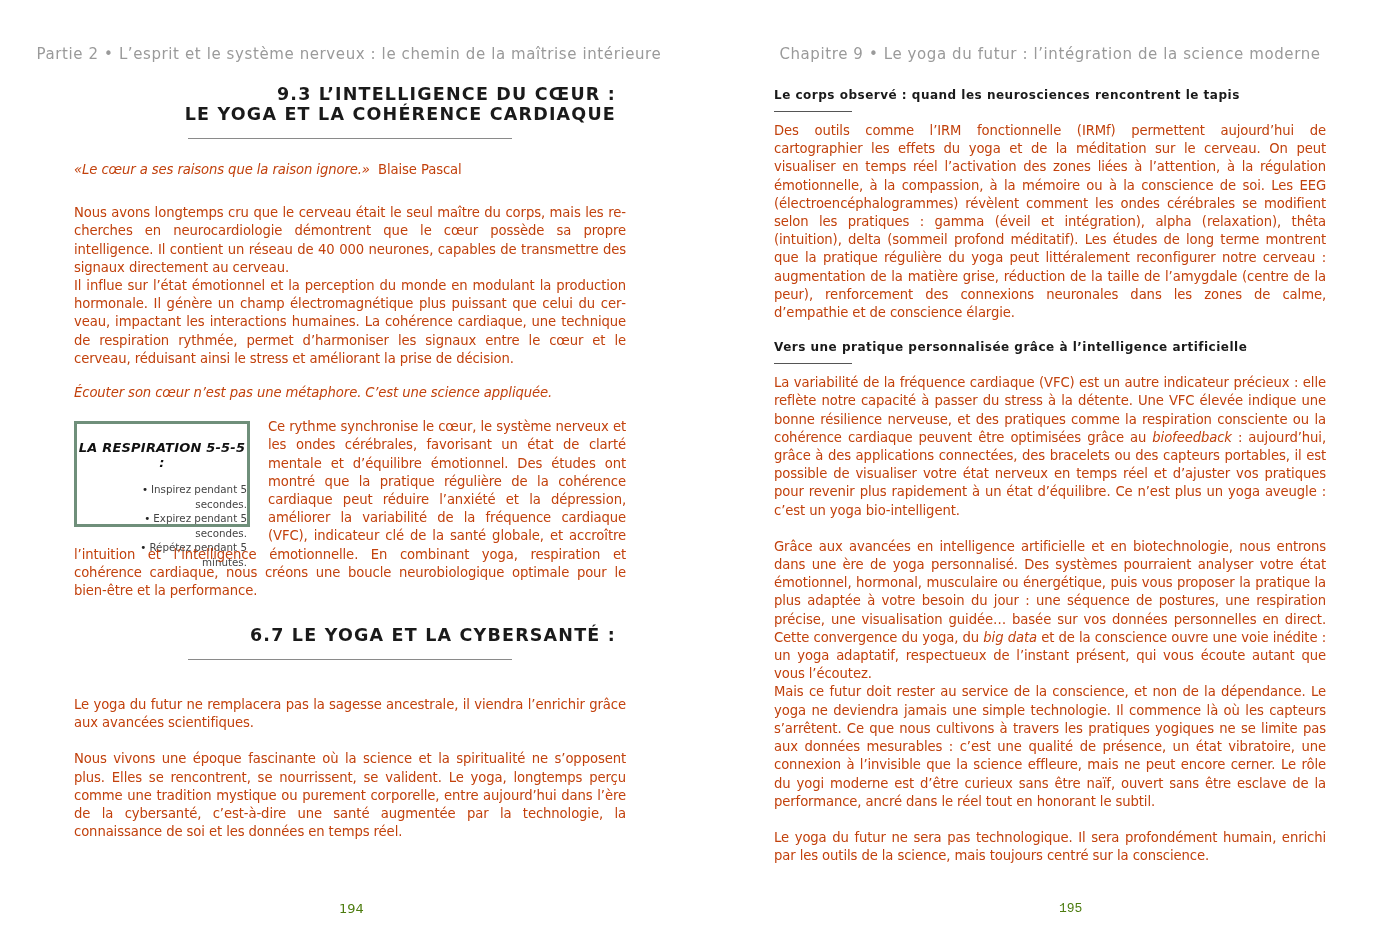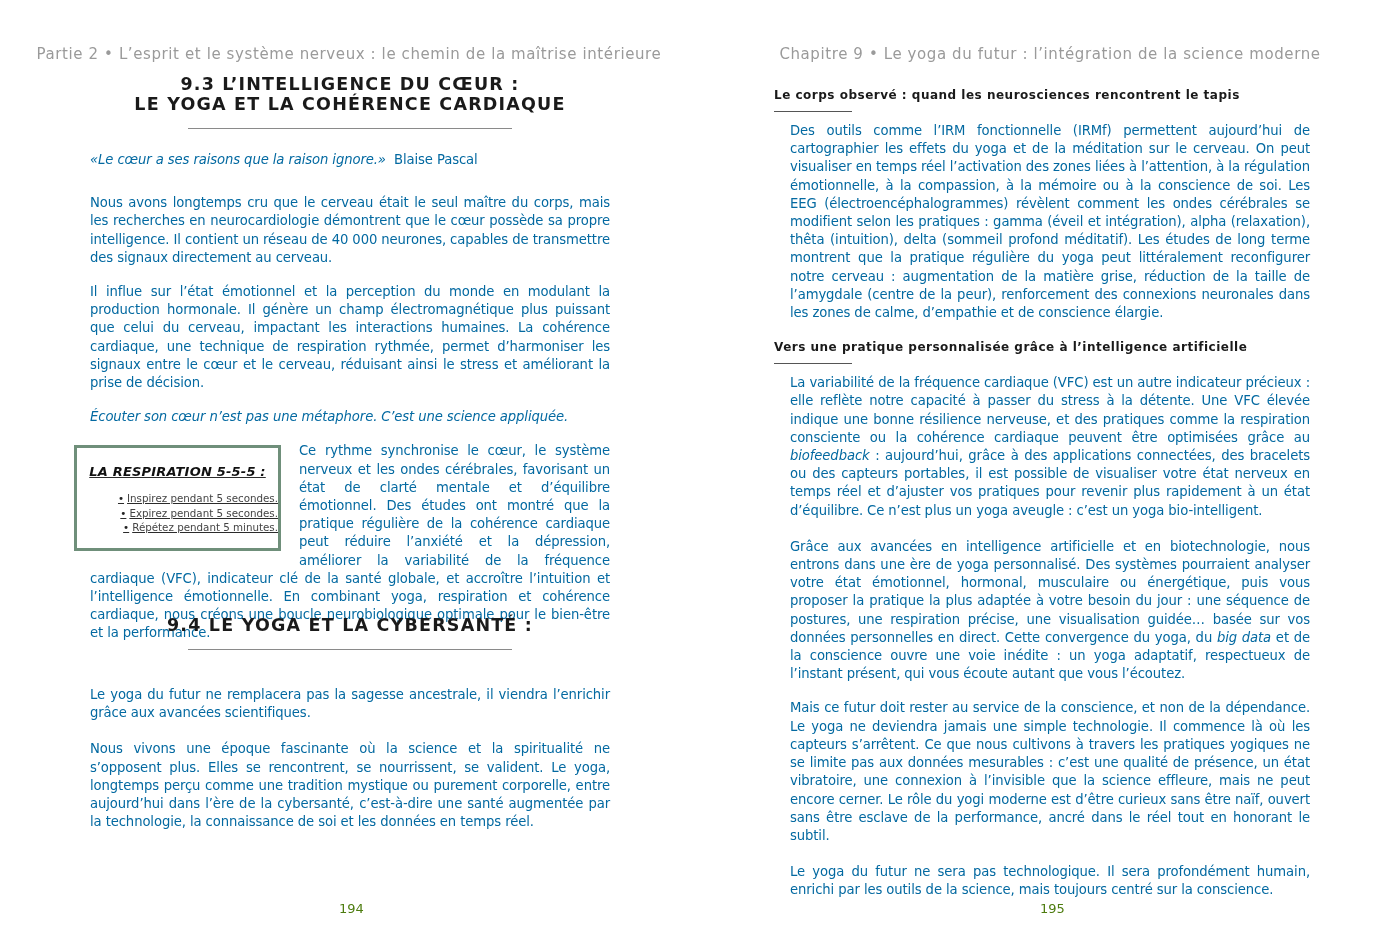--- a/index.html
+++ b/index.html
@@ -8,31 +8,31 @@
   .page { position:absolute; top:0; height:943px; }
   .page.left { left:0; width:700px; }
   .page.right { left:700px; width:700px; }
   .running-head { position:absolute; top:37px; left:0; width:100%; text-align:center;
                   font-size:15px; letter-spacing:0.6px; color:#9a9a9a;margin-top:8px; }
   .page.left .running-head { left:-1px; }
   .page.right .running-head { left:0; }
   .col { position:absolute; }
   .left .col { left:74px; width:552px; }
   .right .col { left:74px; width:552px; }
-  .h-section { text-align:center; font-weight:bold; font-size:17.5px; letter-spacing:1.2px;
-               color:#1a1a1a; line-height:20px; margin:0; }
+  .h-section { text-align:right; font-weight:bold; font-size:17.5px; letter-spacing:1.2px;
+               color:#1a1a1a; line-height:20px; margin:10px; }
   .rule-center { width:324px; height:1px; background:#8a8a8a; margin:0 auto; }
-  p.body { margin:16px; font-size:13.2px; line-height:18.2px; text-align:justify;
-           color:#0369a1; hyphens:manual; letter-spacing:-0.1px; }
+  p.body { margin:0; font-size:13.2px; line-height:18.2px; text-align:justify;
+           color:#c2410c; hyphens:manual; letter-spacing:-0.1px; }
   .quote { text-align:center; font-size:14.5px; color:#1a1a1a; }
   .quote i { font-style:italic; }
   .quote b { font-weight:normal; margin-left:4px; }
   .punch { text-align:center; font-style:italic; font-size:14.8px; color:#1a1a1a; }
-  .box { float:left; width:207px; height:106px; border:3px solid #6f8f7a; box-sizing:border-box;
-         margin:0 18px 6px 0; padding-top:16px; text-align:center;text-decoration:underline; }
+  .box { float:left; width:176px; height:106px; border:3px solid #6f8f7a; box-sizing:border-box;
+         margin:0 18px 6px 0; padding-top:16px; text-align:center; }
   .box-title { font-weight:bold; font-style:italic; font-size:13px; color:#111; letter-spacing:0.2px; }
   .box ul { list-style:none; margin:12px 0 0 0; padding:0 0 0 24px; text-align:right; }
   .box li { font-size:10.3px; line-height:14.5px; color:#444; }
   .box li::before { content:"\2022"; margin-right:3px; color:#222; }
   .h-sub { font-weight:bold; font-size:12px; letter-spacing:0.5px; color:#1a1a1a; margin:0; }
   .rule-short { width:78px; height:1px; background:#555; }
   .pagenum { position:absolute; top:901px; font-size:13px; color:#4d7c0f; }
 </style>
 </head>
 <body>
@@ -65,21 +65,21 @@
           <li>Expirez pendant 5 secondes.</li>
           <li>Répétez pendant 5 minutes.</li>
         </ul>
       </div>
       <p class="body">Ce rythme synchronise le cœur, le système ner­veux et les ondes cérébrales, favorisant un état de clarté mentale et d’équilibre émotionnel. Des études ont montré que la pratique régulière de la cohérence cardiaque peut réduire l’anxiété et la dépression, améliorer la variabilité de la fréquence cardiaque (VFC), indicateur clé de la santé globale, et accroître l’intuition et l’intelligence émotionnelle. En combinant yoga, respiration et cohérence cardiaque, nous créons une boucle neurobiologique optimale pour le bien­-être et la performance.</p>
     </div>
   </div>
 
   <div class="col" style="top:615px;">
     <h2 class="h-section">
-      <span>9.4 LE YOGA ET LA CYBERSANTÉ :</span><br>
+      <span>6.7 LE YOGA ET LA CYBERSANTÉ :</span><br>
     </h2>
     <div class="rule-center" style="margin-top:14px;"></div>
     <p class="body" style="margin-top:36px;">Le yoga du futur ne remplacera pas la sagesse ancestrale, il viendra l’enrichir grâce aux avancées scientifiques.</p>
     <p class="body" style="margin-top:18px;">Nous vivons une époque fascinante où la science et la spiritualité ne s’opposent plus. Elles se rencontrent, se nourrissent, se valident. Le yoga, longtemps perçu comme une tradition mystique ou purement corporelle, entre aujourd’hui dans l’ère de la cybersan­té, c’est-à-dire une santé augmentée par la technologie, la connaissance de soi et les données en temps réel.</p>
   </div>
 
   <div class="pagenum" style="left:339px;">194</div>
 </div>
 
 <div class="page right">
@@ -93,14 +93,14 @@
     <h3 class="h-sub" style="margin-top:18px;">Vers une pratique personnalisée grâce à l’intelligence artificielle</h3>
     <div class="rule-short" style="margin-top:9px;"></div>
     <p class="body" style="margin-top:10px;"><span>La variabilité de la fréquence cardiaque (VFC) est un autre indicateur précieux : elle re­flète notre capacité à passer du stress à la détente. Une VFC élevée indique une bonne résilience nerveuse, et des pratiques comme la respiration consciente ou la cohérence cardiaque peuvent être optimisées grâce au </span><i>biofeedback</i><span> : aujourd’hui, grâce à des ap­plications connectées, des bracelets ou des capteurs portables, il est possible de visuali­ser votre état nerveux en temps réel et d’ajuster vos pratiques pour revenir plus rapide­ment à un état d’équilibre. Ce n’est plus un yoga aveugle : c’est un yoga bio-intelligent.</span></p>
 
     <p class="body" style="margin-top:18px;"><span>Grâce aux avancées en intelligence artificielle et en biotechnologie, nous entrons dans une ère de yoga personnalisé. Des systèmes pourraient analyser votre état émotionnel, hormonal, musculaire ou énergétique, puis vous proposer la pratique la plus adaptée à votre besoin du jour : une séquence de postures, une respiration précise, une visua­lisation guidée… basée sur vos données personnelles en direct. Cette convergence du yoga, du </span><i>big data</i><span> et de la conscience ouvre une voie inédite : un yoga adaptatif, respec­tueux de l’instant présent, qui vous écoute autant que vous l’écoutez.</span></p>
     <p class="body">Mais ce futur doit rester au service de la conscience, et non de la dépendance. Le yoga ne deviendra jamais une simple technologie. Il commence là où les capteurs s’arrêtent. Ce que nous cultivons à travers les pratiques yogiques ne se limite pas aux données mesurables : c’est une qualité de présence, un état vibratoire, une connexion à l’invi­sible que la science effleure, mais ne peut encore cerner. Le rôle du yogi moderne est d’être curieux sans être naïf, ouvert sans être esclave de la performance, ancré dans le réel tout en honorant le subtil.</p>
 
     <p class="body" style="margin-top:18px;">Le yoga du futur ne sera pas technologique. Il sera profondément humain, enrichi par les outils de la science, mais toujours centré sur la conscience.</p>
   </div>
 
-  <div class="pagenum" style="left:340px;">195</div>
+  <div class="pagenum" style="left:359px;font-family:Liberation Mono, monospace;">195</div>
 </div>
 
 </body></html>

